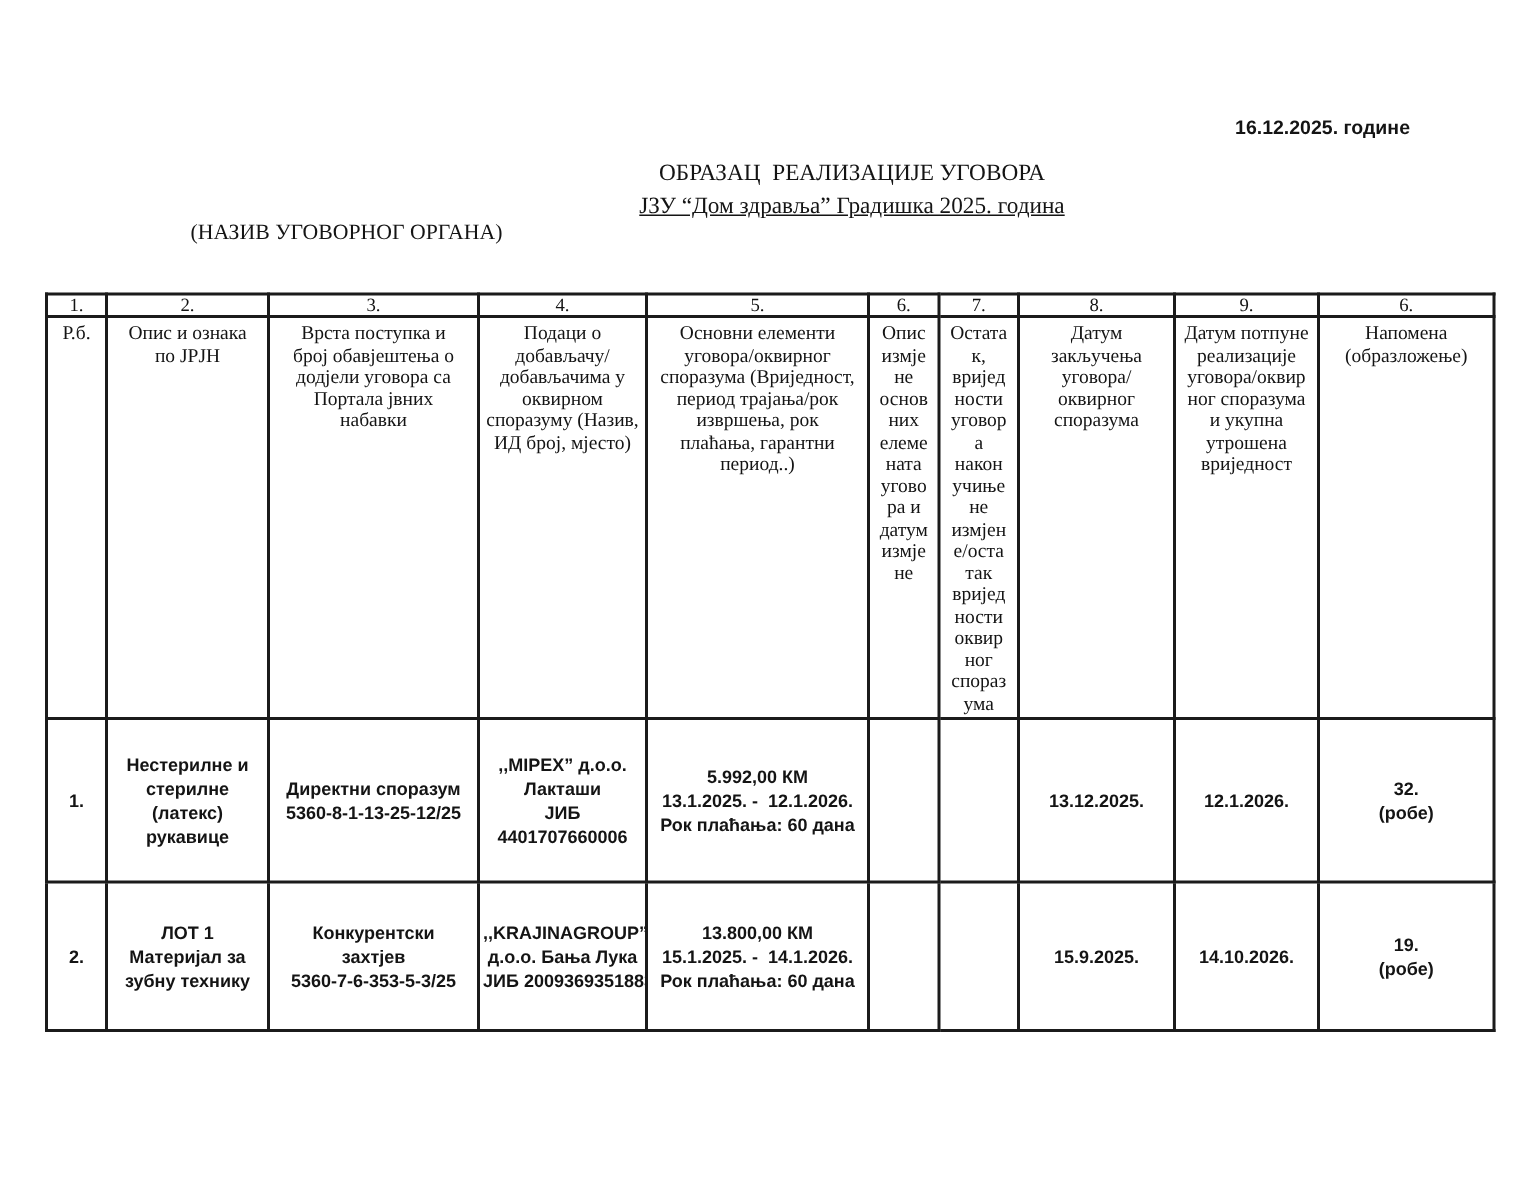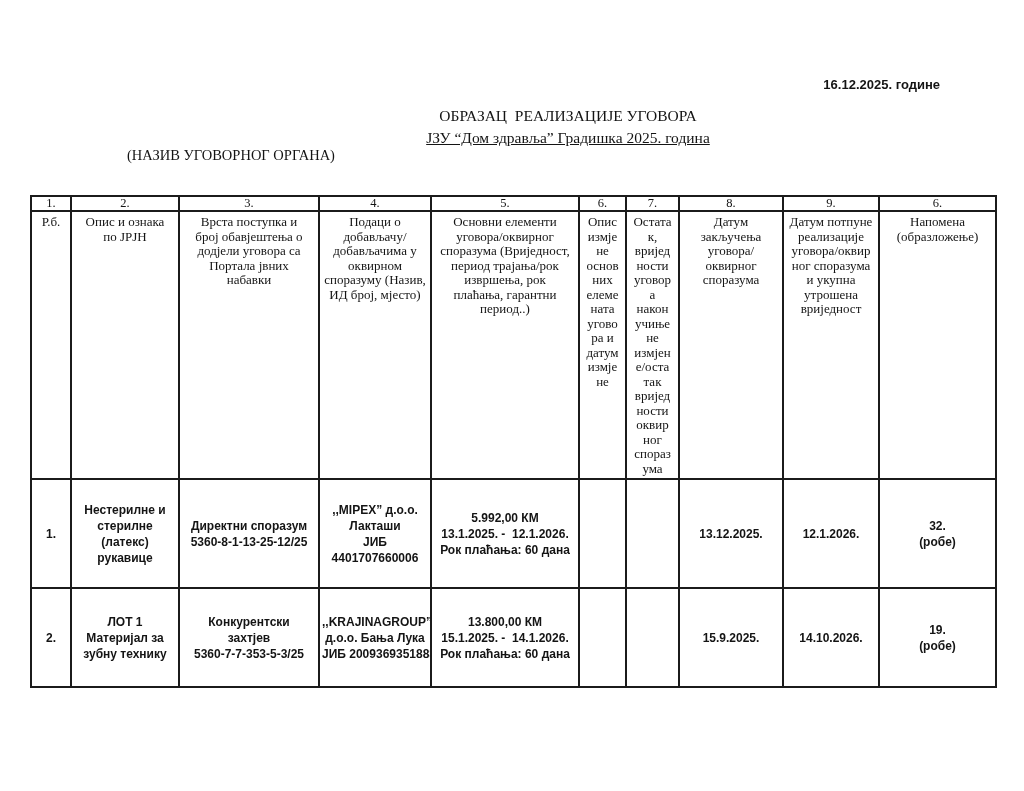--- a/index.html
+++ b/index.html
@@ -219,21 +219,21 @@
         <td>32.
 (робе)</td>
       </tr>
       <tr class="data-row data-row-2">
         <td>2.</td>
         <td>ЛОТ 1
 Материјал за
 зубну технику</td>
         <td>Конкурентски
 захтјев
-5360-7-7-353-5-3/25</td>
+5360-7-6-353-5-3/25</td>
         <td>,,KRAJINAGROUP”
 д.о.о. Бања Лука
 ЈИБ 2009369351883</td>
         <td>13.800,00 КМ
 15.1.2025. -  14.1.2026.
 Рок плаћања: 60 дана</td>
         <td></td>
         <td></td>
         <td>15.9.2025.</td>
         <td>14.10.2026.</td>

